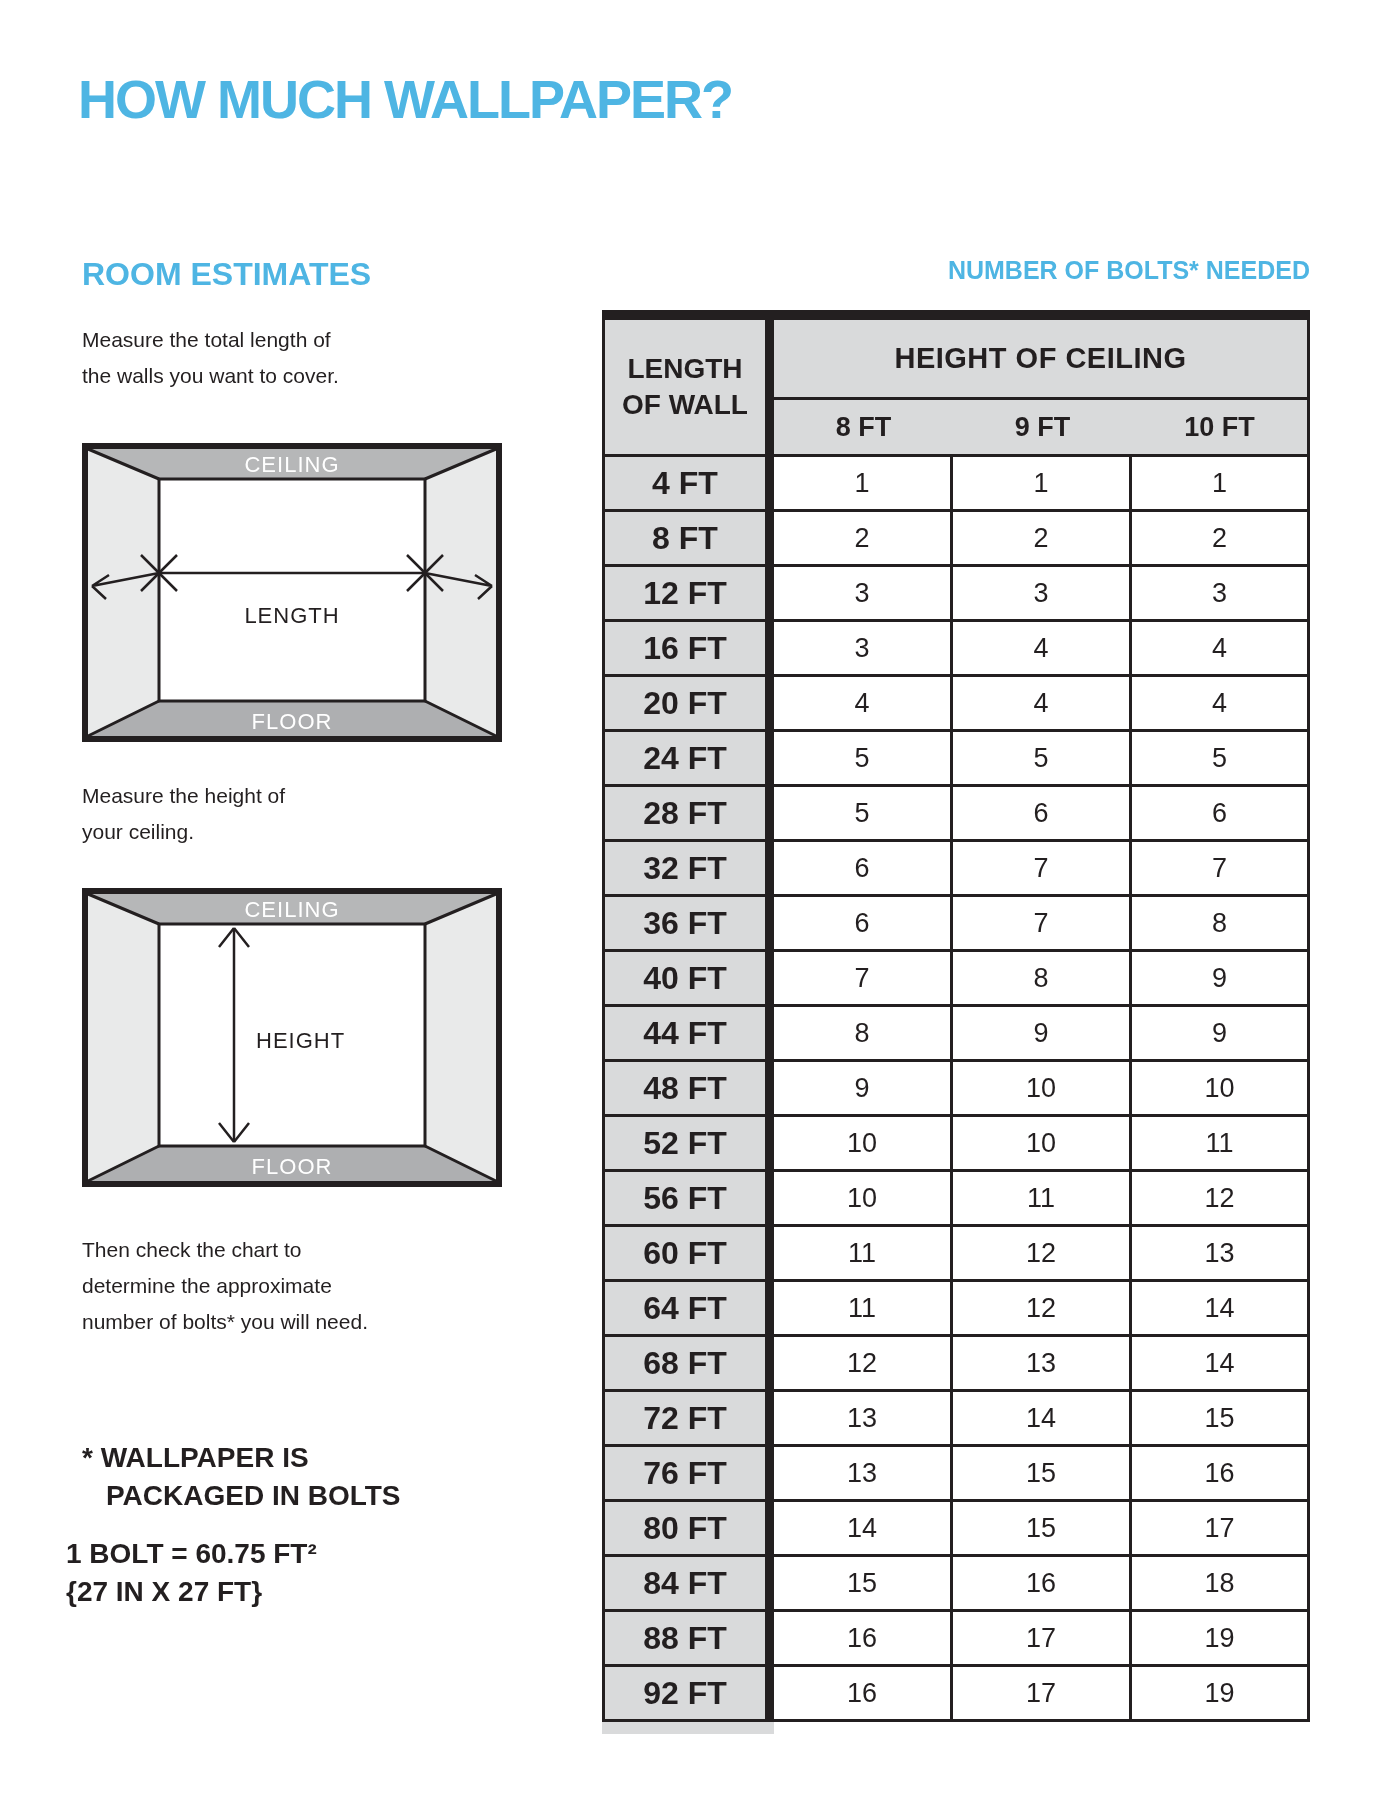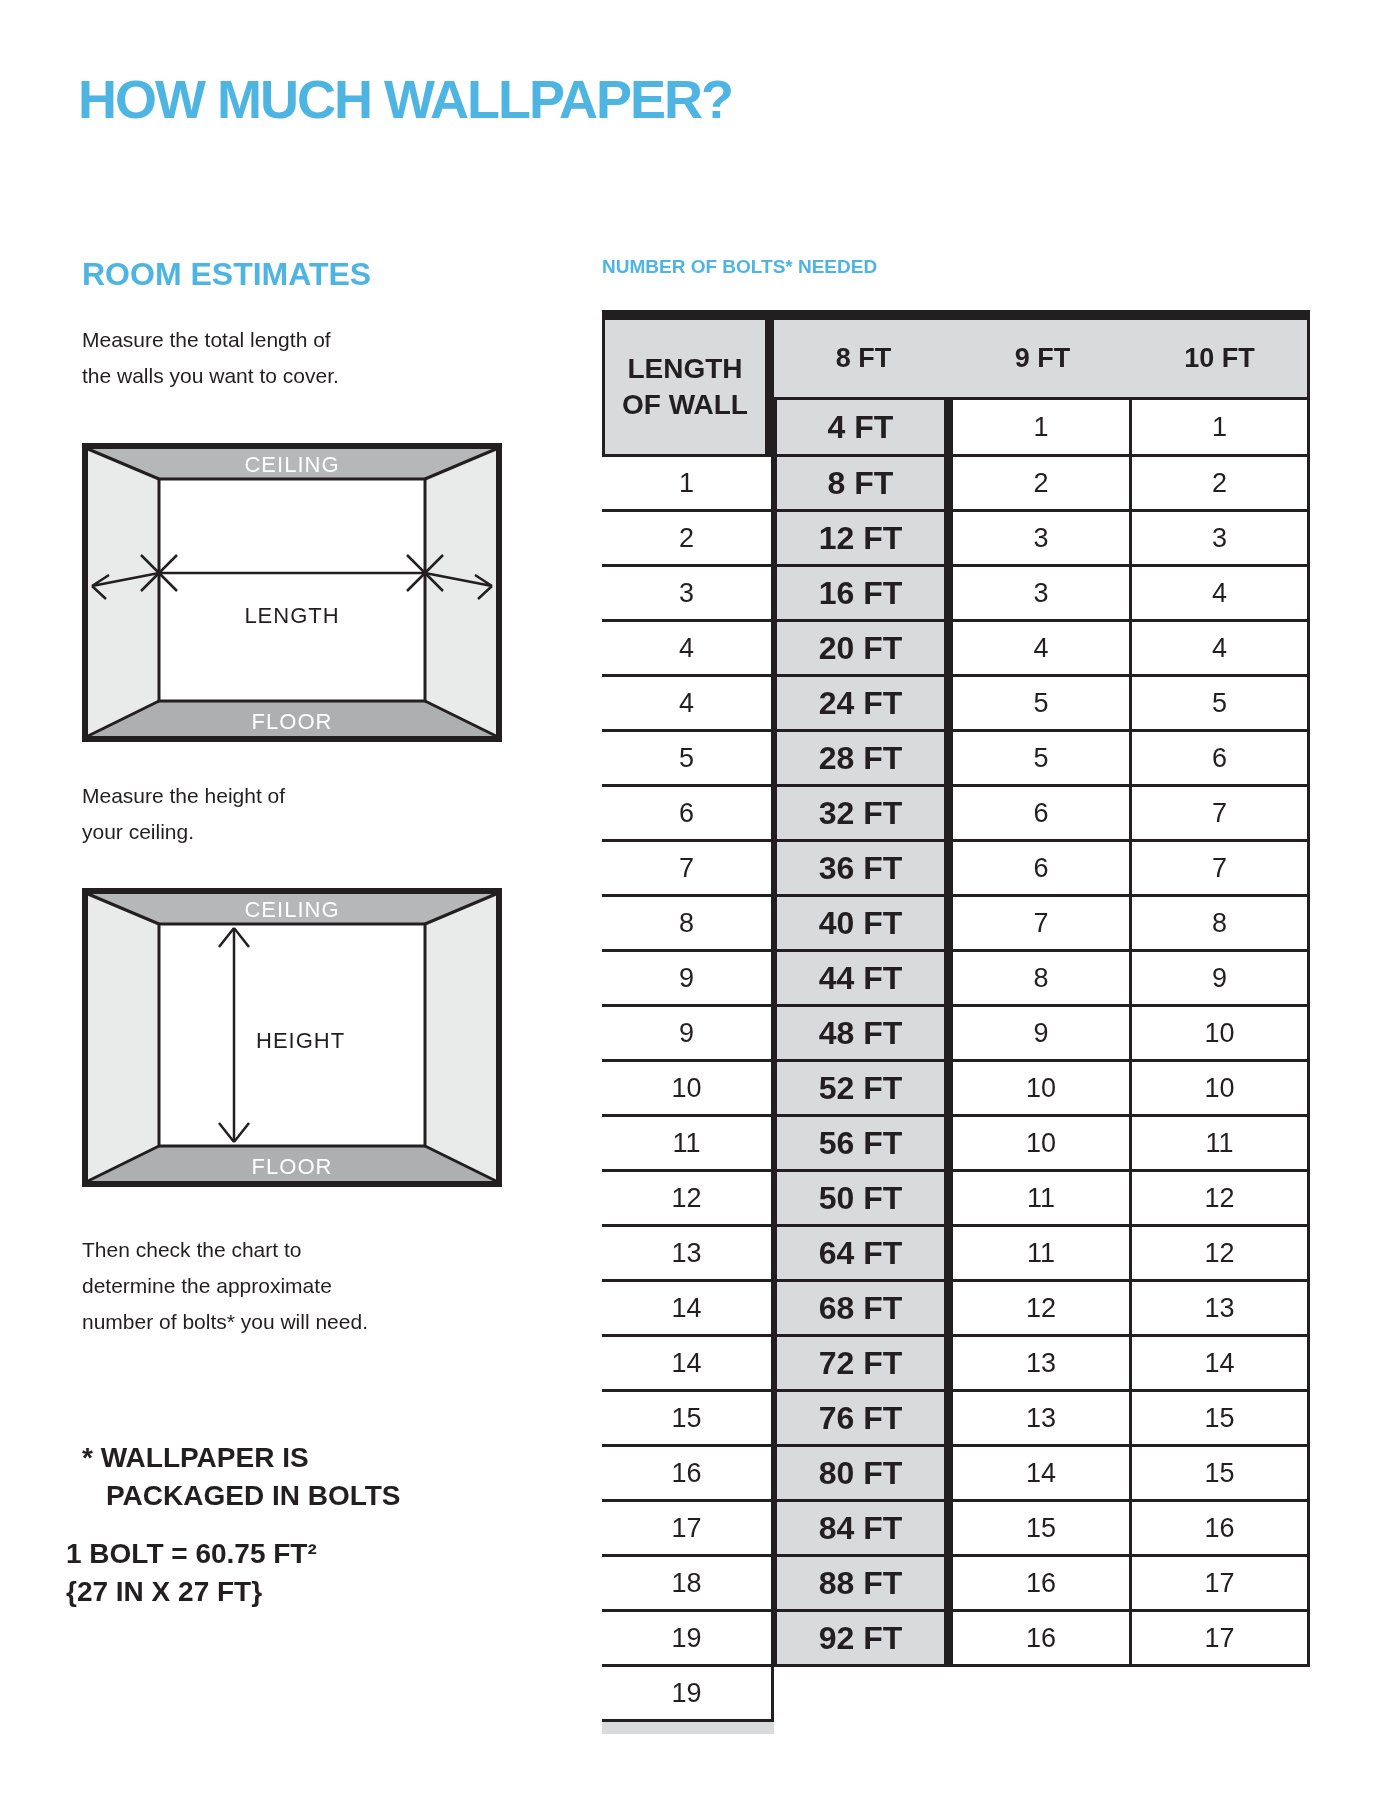--- a/index.html
+++ b/index.html
@@ -23,21 +23,21 @@
   }
   .section-heading{
     font-size:32px;font-weight:bold;color:var(--accent_blue);letter-spacing:0px;white-space:nowrap;
   }
   .body-text{
     font-size:21px;line-height:36px;color:var(--ink);white-space:pre-line;
   }
   .bold-note{font-size:28px;font-weight:bold;line-height:38px;white-space:nowrap;margin-top:15px;}
   .diagram{left:82px;width:420px;height:299px;}
   .table-heading{
-    left:602px;width:708px;top:256px;text-align:left;font-size:19px;font-weight:bold;
+    left:602px;width:708px;top:256px;text-align:right;font-size:25px;font-weight:bold;
     color:var(--accent_blue);white-space:nowrap;
   }
   .bolts-grid{
     left:602px;top:310px;width:708px;
     display:grid;
     grid-template-columns:172px 179px 179px 178px;
     grid-template-rows:80px 57px repeat(23,55px);
     border-top:10px solid var(--ink);
     box-sizing:content-box;
   }
@@ -138,20 +138,21 @@
 <div class="abs bold-note" style="left:66px;top:1520px;">
   <div>1 BOLT = 60.75 FT²</div>
   <div>{27 IN X 27 FT}</div>
 </div>
 
 <div class="abs table-heading">NUMBER OF BOLTS* NEEDED</div>
 
 <div class="abs bolts-grid" id="bolts-grid">
   <div class="cell cell-rowheader">LENGTH
 OF WALL</div>
+  <div class="cell cell-group">HEIGHT OF CEILING</div>
   <div class="cell cell-sub">8 FT</div>
   <div class="cell cell-sub">9 FT</div>
   <div class="cell cell-sub last">10 FT</div>
 
 <div class="cell cell-label">4 FT</div>
     <div class="cell cell-val">1</div>
     <div class="cell cell-val">1</div>
     <div class="cell cell-val">1</div>
     <div class="cell cell-label">8 FT</div>
     <div class="cell cell-val">2</div>
@@ -198,21 +199,21 @@
     <div class="cell cell-val">10</div>
     <div class="cell cell-val">10</div>
     <div class="cell cell-label">52 FT</div>
     <div class="cell cell-val">10</div>
     <div class="cell cell-val">10</div>
     <div class="cell cell-val">11</div>
     <div class="cell cell-label">56 FT</div>
     <div class="cell cell-val">10</div>
     <div class="cell cell-val">11</div>
     <div class="cell cell-val">12</div>
-    <div class="cell cell-label">50 FT</div>
+    <div class="cell cell-label">60 FT</div>
     <div class="cell cell-val">11</div>
     <div class="cell cell-val">12</div>
     <div class="cell cell-val">13</div>
     <div class="cell cell-label">64 FT</div>
     <div class="cell cell-val">11</div>
     <div class="cell cell-val">12</div>
     <div class="cell cell-val">14</div>
     <div class="cell cell-label">68 FT</div>
     <div class="cell cell-val">12</div>
     <div class="cell cell-val">13</div>

